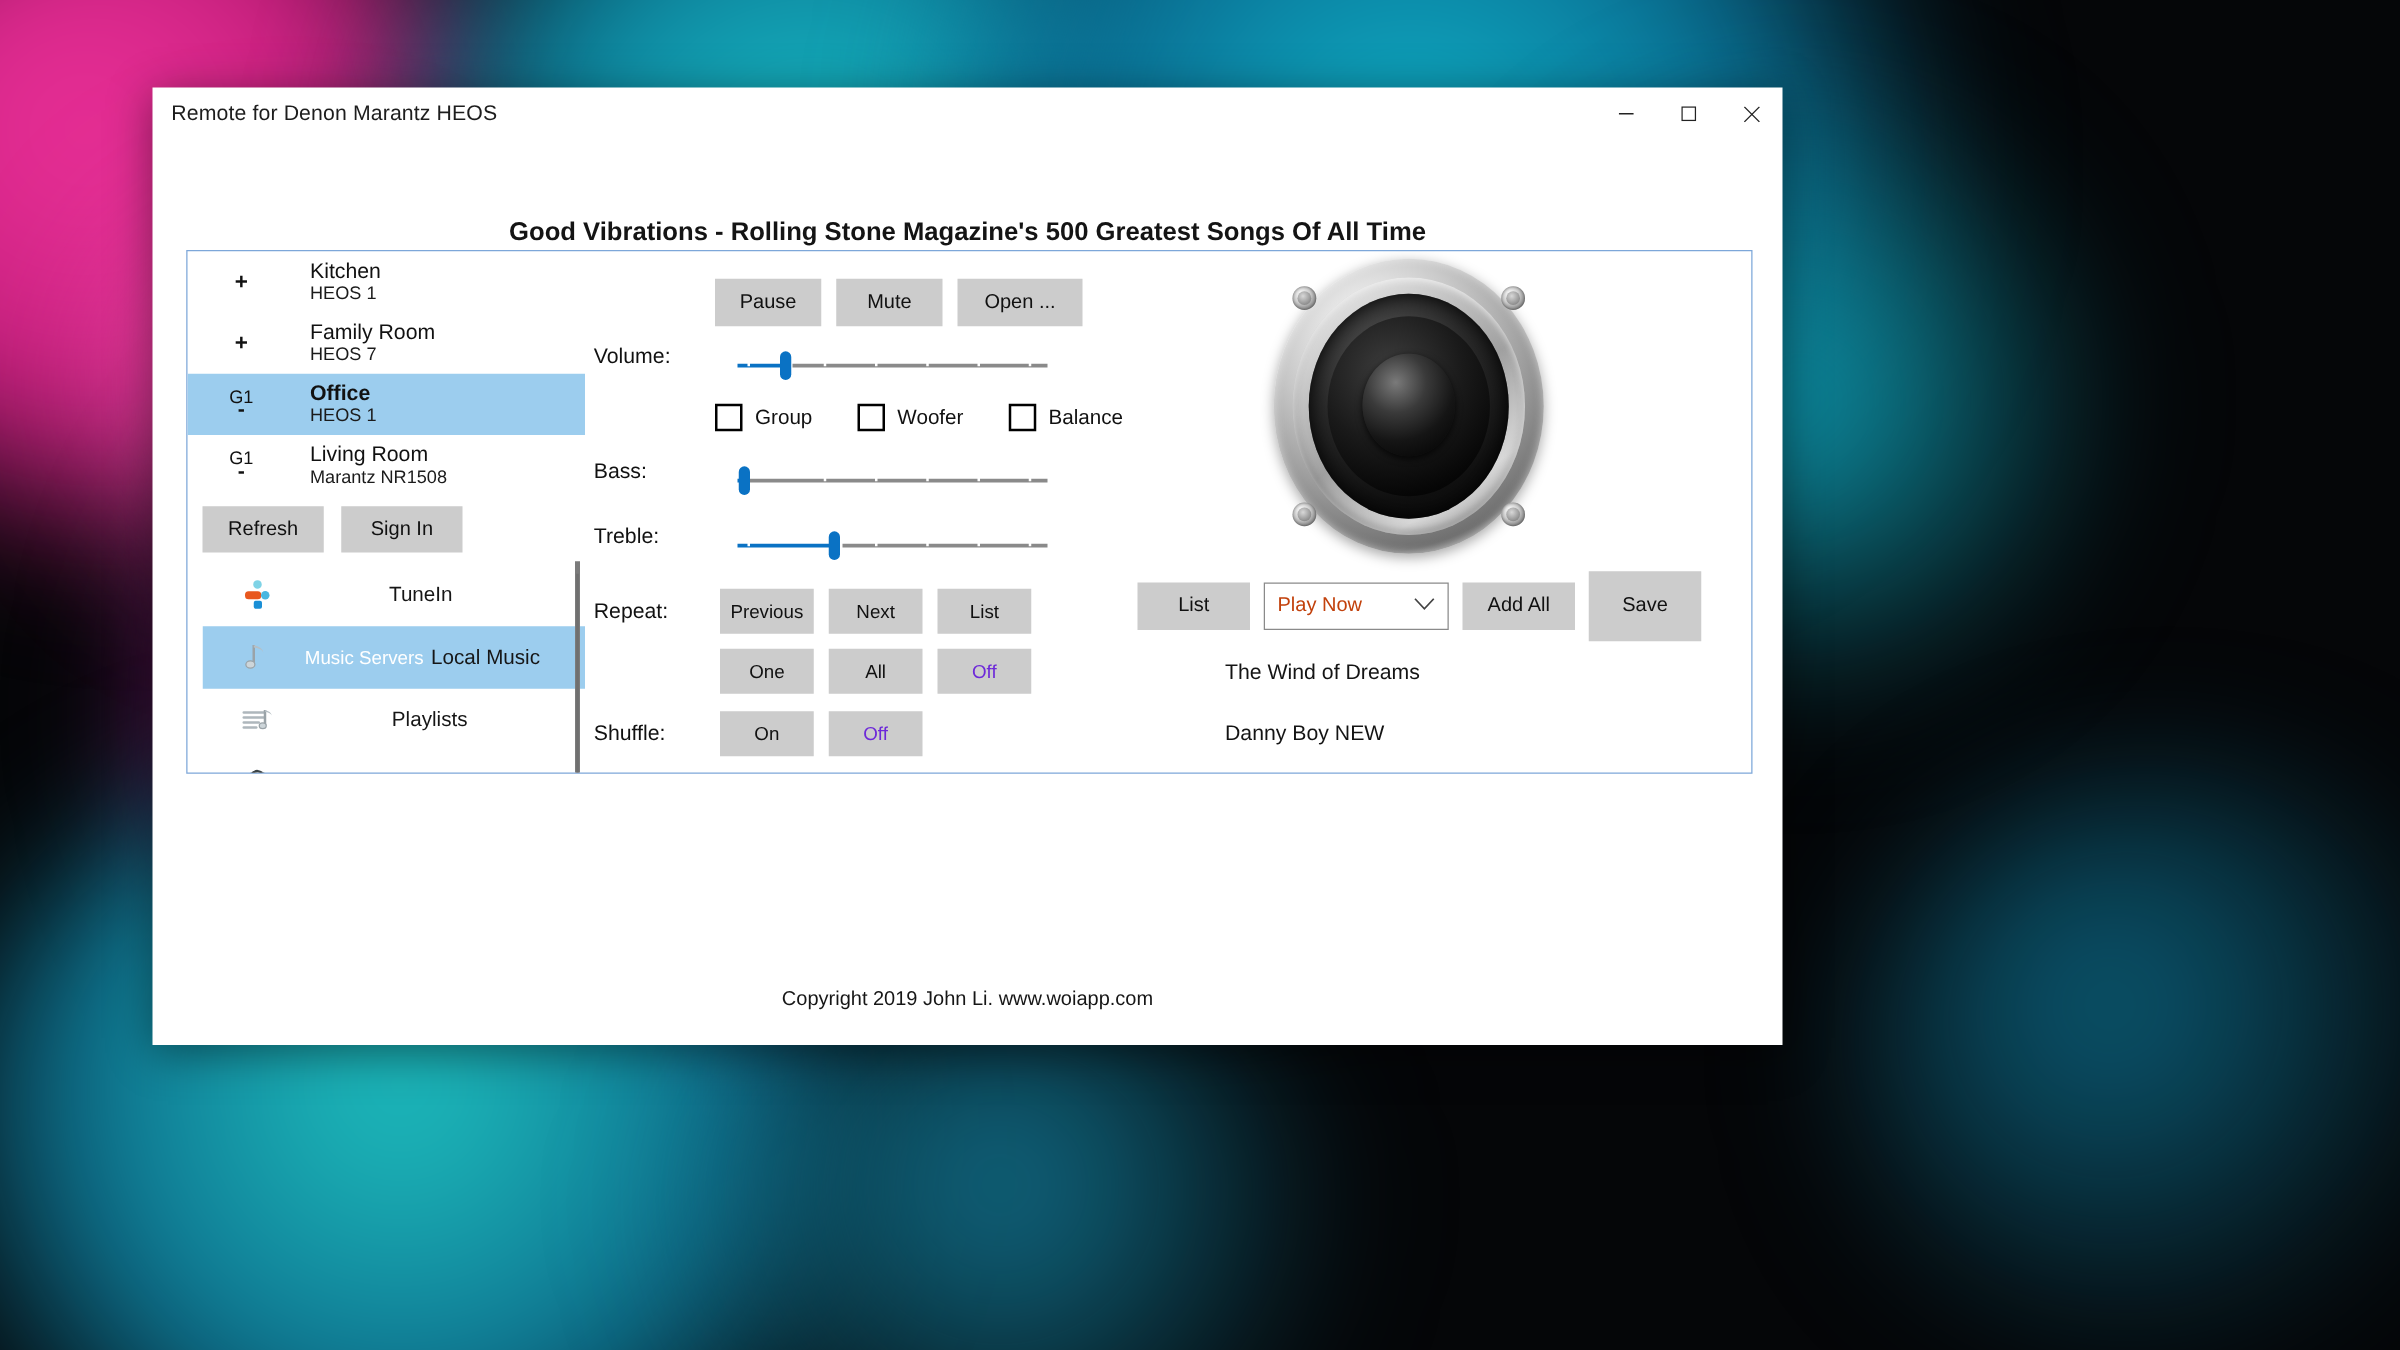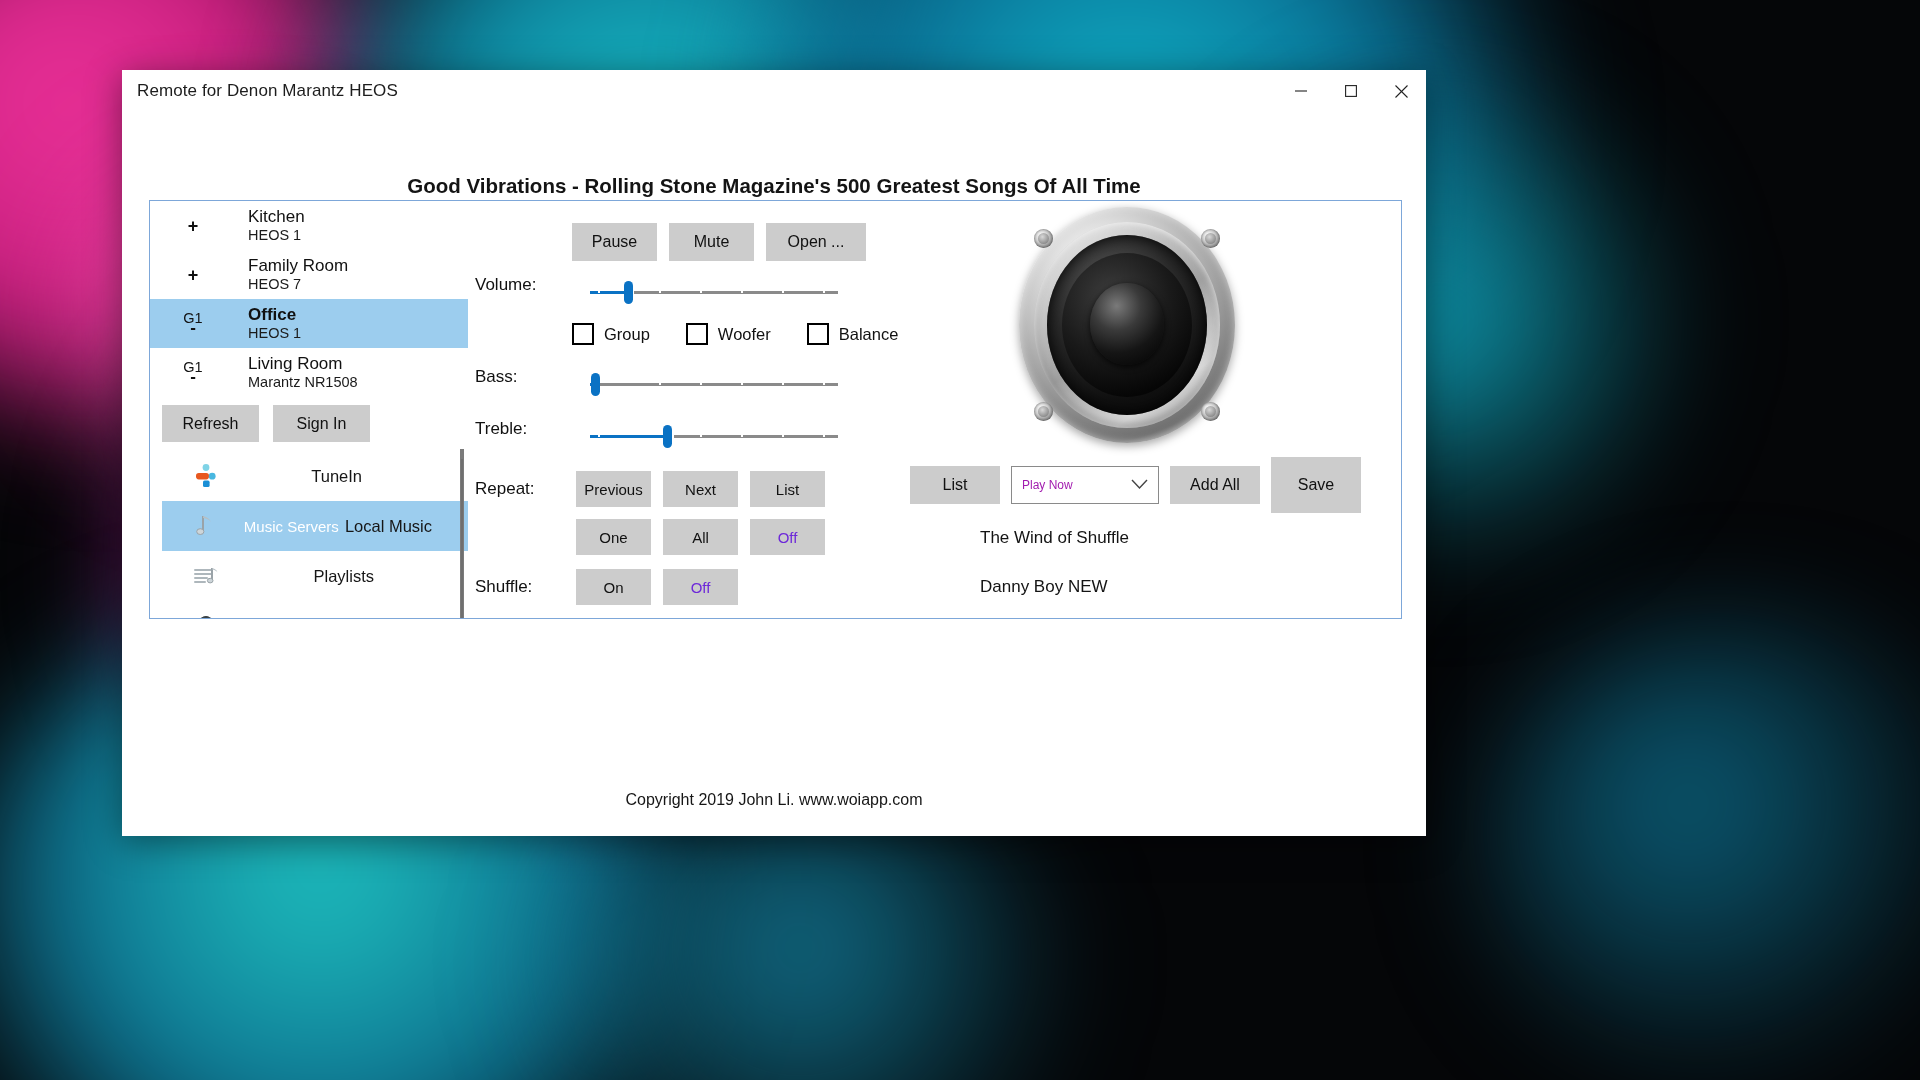--- a/index.html
+++ b/index.html
@@ -208,21 +208,21 @@
   .grid-btns { display: flex; gap: 12px; }
   .gbtn { width: 75px; height: 36px; font-size: 15px; }
   .combo {
     position: relative;
     border: 1.5px solid #8a8a8a;
     background: #fff;
     height: 38px;
     display: flex; align-items: center;
     cursor: default;
   }
-  .combo .combo-value { font-size: 12px; color: #a21caf; padding-left: 10px; }
+  .combo .combo-value { font-size: 16px; color: #c2410c; padding-left: 10px; }
   .combo .chev {
     position: absolute; right: 10px; top: 50%; transform: translateY(-50%);
   }
 
   
   #vdivider {
     position: absolute;
     left: 311px; top: 258px;
     width: 2px; height: 161px;
     background: #6f6f6f;
@@ -582,21 +582,21 @@
               <svg width="17" height="11" viewBox="0 0 17 11">
                 <polyline points="1,1 8.5,9 16,1" fill="none" stroke="#444" stroke-width="1.4"></polyline>
               </svg>
             </span>
           </div>
           <div class="btn" id="btn-addall">Add All</div>
           <div class="btn" id="btn-save">Save</div>
         </div>
 
         <div id="queue-list">
-          <div class="q-item">The Wind of Shuffle</div>
+          <div class="q-item">The Wind of Dreams</div>
           <div class="q-item">Danny Boy NEW</div>
           <div class="q-item">Indian Dreams</div>
 
         </div>
       </div>
 
     </div>
 
     <div id="footer">Copyright 2019 John Li. www.woiapp.com</div>
 

